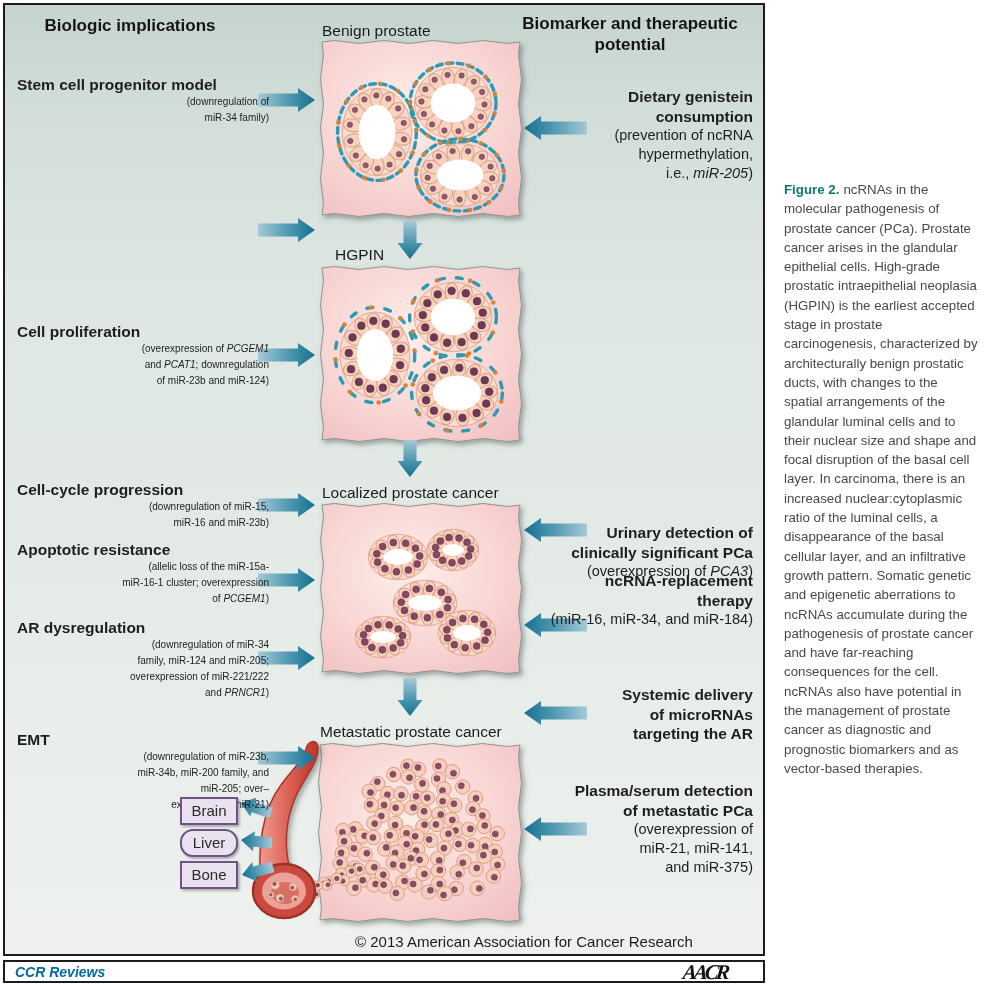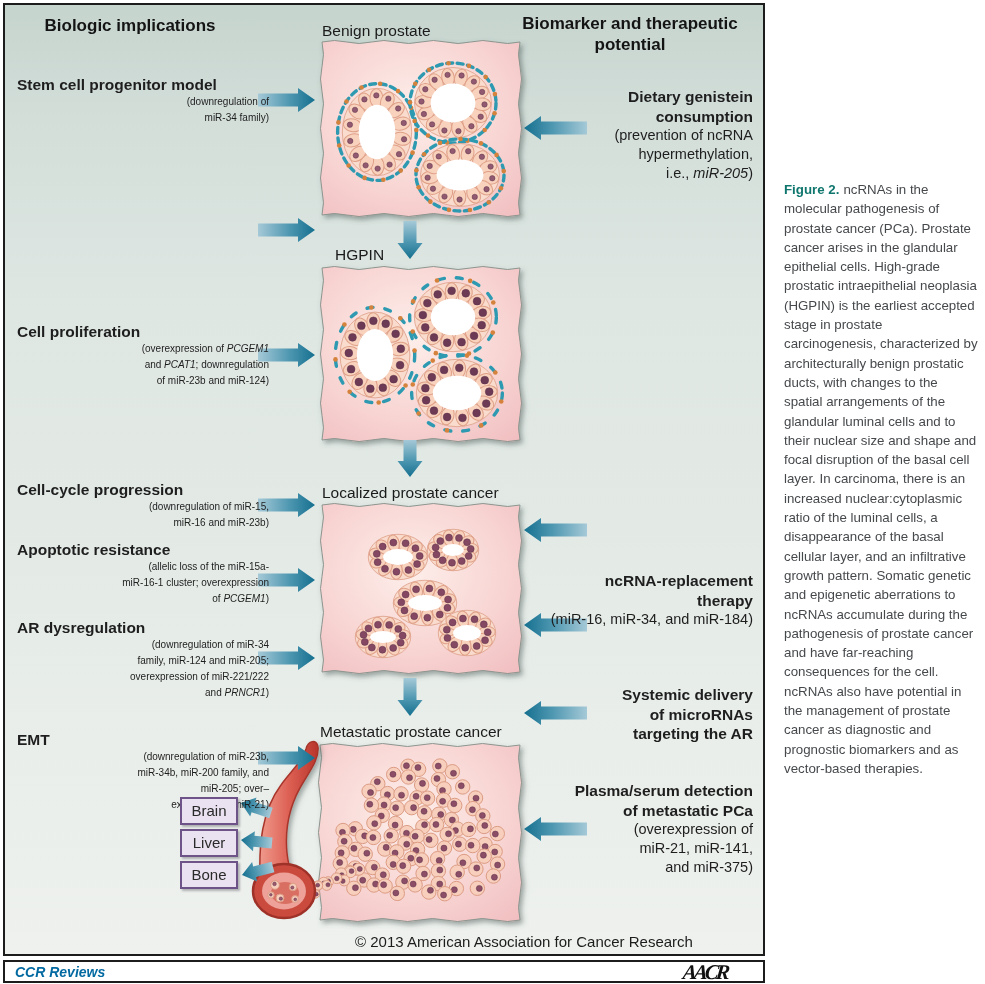--- a/index.html
+++ b/index.html
@@ -33,21 +33,21 @@
   .bm-item .t { font-weight:bold; font-size:15.5px; line-height:19.5px; white-space:pre-line; }
   .bm-item .d { font-size:14.5px; line-height:19px; }
   .ri0 { top:82px; } .ri1 { top:518px; } .ri2 { top:566px; } .ri3 { top:680px; } .ri4 { top:776px; }
 
   .site-box {
     position:absolute; left:175px; width:58px; height:28px;
     background:#eae2f0; border:2.5px solid #6d5387;
     font-size:15px; color:#2a2a2a; text-align:center; line-height:23px;
     box-shadow:1.5px 2px 2px rgba(60,60,70,.35);
   }
-  .site0 { top:792px; } .site1 { top:824px; } .site2 { top:856px; }
+  .site0 { top:792px; } .site1 { top:824px;border-radius:13px; } .site2 { top:856px; }
 
   .copyright { position:absolute; left:335px; top:928px; width:368px; text-align:center; font-size:15px; color:#1c1c1c; }
 
   
   .footer {
     position:absolute; left:3px; top:960px; width:762px; height:23px;
     border:2px solid #1c1c1c; background:#ffffff;
   }
   .journal { position:absolute; left:10px; top:2px; font-size:14px; font-weight:bold; font-style:italic; color:#0369a1; }
   .aacr-logo {
@@ -820,20 +820,25 @@
   <div class="bio-item li6">
     <div class="t">EMT</div>
     <div class="d">(downregulation of miR-23b,<br>miR-34b, miR-200 family, and<br>miR-205; over–<br>expression of miR-21)</div>
   </div>
 
   <div class="bm-item ri0">
     <div class="t">Dietary genistein
 consumption</div>
     <div class="d">(prevention of ncRNA<br>hypermethylation,<br>i.e., <i>miR-205</i>)</div>
   </div>
+  <div class="bm-item ri1">
+    <div class="t">Urinary detection of
+clinically significant PCa</div>
+    <div class="d">(overexpression of <i>PCA3</i>)</div>
+  </div>
   <div class="bm-item ri2">
     <div class="t">ncRNA-replacement
 therapy</div>
     <div class="d">(miR-16, miR-34, and miR-184)</div>
   </div>
   <div class="bm-item ri3">
     <div class="t">Systemic delivery
 of microRNAs
 targeting the AR</div>
     <div class="d"></div>

